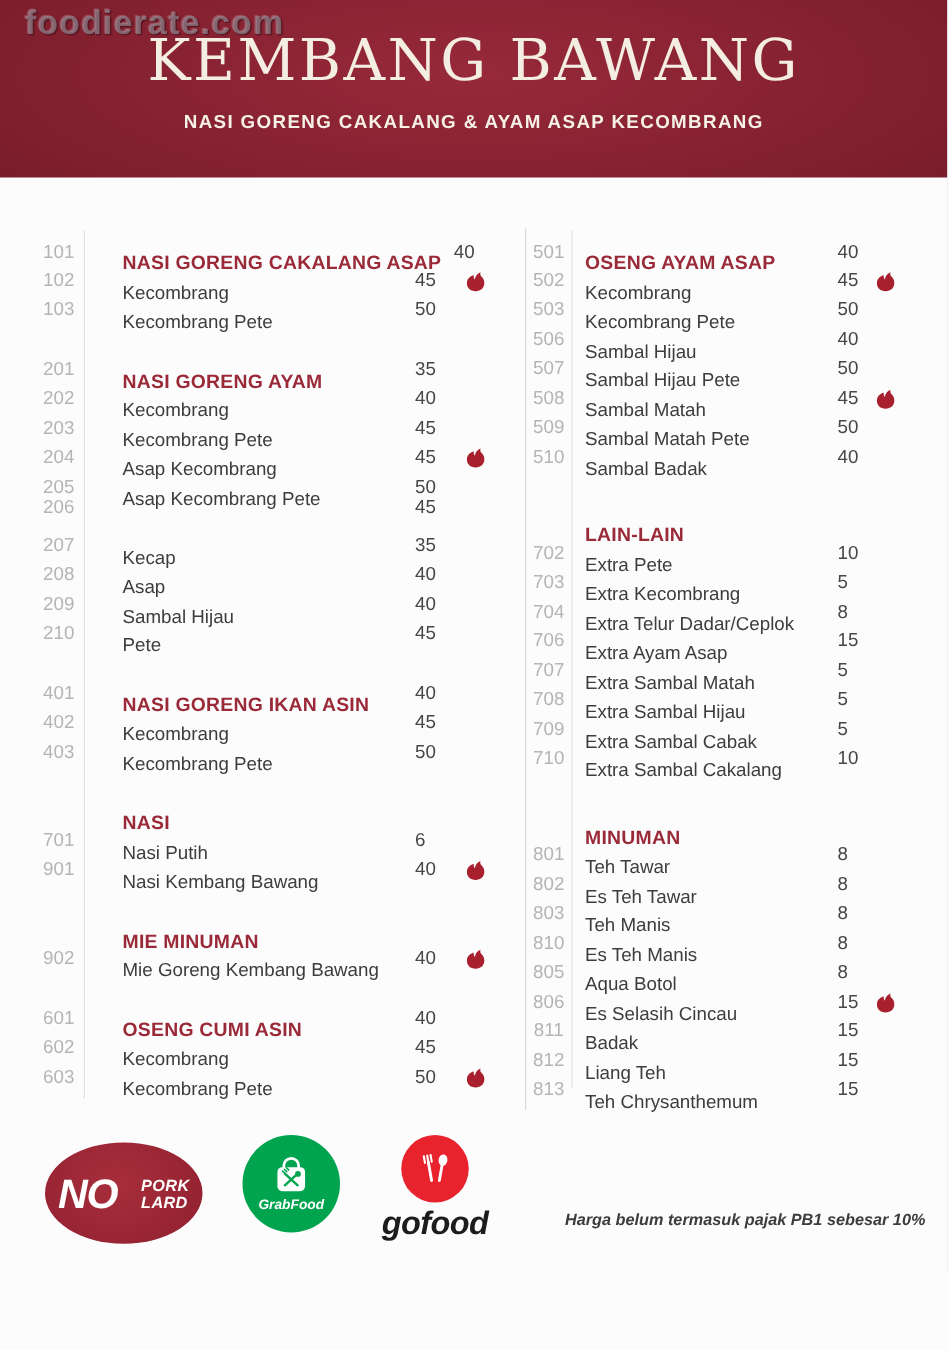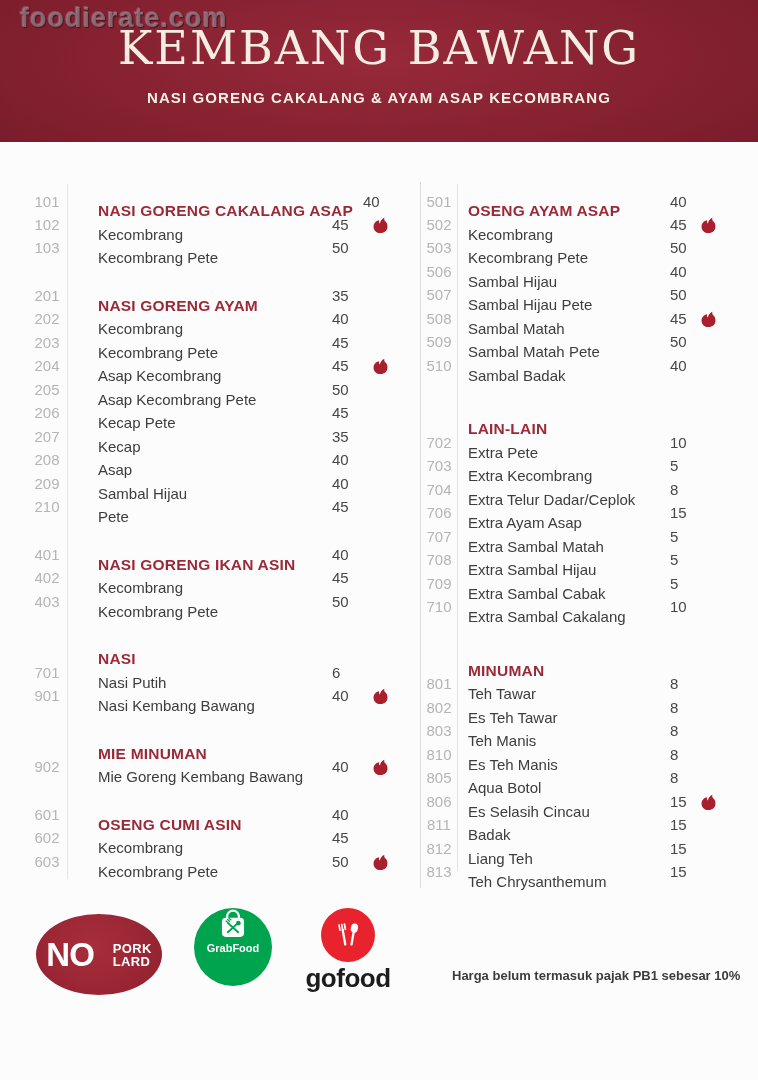--- a/index.html
+++ b/index.html
@@ -46,31 +46,31 @@
   .col.left  .row { grid-template-columns:34px 14px 1fr 30px 22px;gap:10px; }
   .col.right .row { grid-template-columns:30px 14px 1fr 30px 22px; }
   .code  { grid-column:1; text-align:center; font-size:15px; color:#b5b5b5; }
   .name  { grid-column:3; font-size:15px; color:#3d3d3d; white-space:nowrap;margin-top:20px; }
   .price { grid-column:4; font-size:15px; color:#474747; }
   .ricon { grid-column:5; display:flex; align-items:center; }
   .ricon svg { width:17px; height:19px; display:block; }
   .row.hdr .name { color:#9b2a39; font-weight:bold; font-size:15.5px; letter-spacing:0.2px; }
 
   
-  .badges { position:absolute; top:900px; left:0; right:16px; height:110px; }
+  .badges { position:absolute; top:900px; left:0; right:16px; height:110px;font-style:italic; }
   .no-pork {
     position:absolute; left:36px; top:14px; width:126px; height:81px; border-radius:50%;
     background:radial-gradient(90% 120% at 45% 40%, #a72e3b 0%, #972433 55%, #8a1d2b 100%);
     display:flex; align-items:center; justify-content:center; color:#fff;
   }
   .np-no   { font-size:33px; font-weight:bold; letter-spacing:-1px; }
   .np-side { font-size:13px; font-weight:bold; line-height:13px; margin-left:19px; letter-spacing:0.3px; }
   .grab {
     position:absolute; left:194px; top:8px; width:78px; height:78px; border-radius:50%;
-    background:#00a34e; display:flex; flex-direction:column; align-items:center; 
+    background:#00a34e; display:flex; flex-direction:column; align-items:center; justify-content:center;
   }
   .grab svg { width:36px; height:34px; display:block; }
   .grab-label { color:#fff; font-size:11px; font-weight:bold; margin-top:0px; }
   .gofood { position:absolute; left:300px; top:8px; width:96px; text-align:center; }
   .gofood-circle {
     width:54px; height:54px; border-radius:50%; background:#e8232e;
     margin:0 auto; display:flex; align-items:center; justify-content:center;
   }
   .gofood-circle svg { width:40px; height:40px; display:block; }
   .gofood-label { font-size:26px; font-weight:bold; color:#1c1c1c; letter-spacing:-0.5px; margin-top:1px; }
@@ -176,21 +176,20 @@
       <span class="name">Asap Kecombrang Pete</span>
       <span class="price">50</span>
       <span class="ricon" style="visibility: hidden;">
         <svg viewBox="0 0 20 22" xmlns="http://www.w3.org/2000/svg">
           <path d="M10 21 C5 21 1.8 17.8 1.8 13.5 C1.8 9.6 4.6 6.6 8.4 6 C7.9 7.5 8.2 9 9.4 9.9 C9.5 6.9 11.4 4.3 14.6 3 C14 4.8 14.5 6.3 15.9 7.6 C17.4 9 18.2 10.9 18.2 13.3 C18.2 17.8 14.9 21 10 21 Z" fill="#a81f2d"></path>
         </svg>
       </span>
     </div>
           <div class="row">
       <span class="code">206</span>
-      <span class="name">Kecap Pete</span>
       <span class="price">45</span>
       <span class="ricon" style="visibility: hidden;">
         <svg viewBox="0 0 20 22" xmlns="http://www.w3.org/2000/svg">
           <path d="M10 21 C5 21 1.8 17.8 1.8 13.5 C1.8 9.6 4.6 6.6 8.4 6 C7.9 7.5 8.2 9 9.4 9.9 C9.5 6.9 11.4 4.3 14.6 3 C14 4.8 14.5 6.3 15.9 7.6 C17.4 9 18.2 10.9 18.2 13.3 C18.2 17.8 14.9 21 10 21 Z" fill="#a81f2d"></path>
         </svg>
       </span>
     </div>
           <div class="row">
       <span class="code">207</span>
       <span class="name">Kecap</span>

